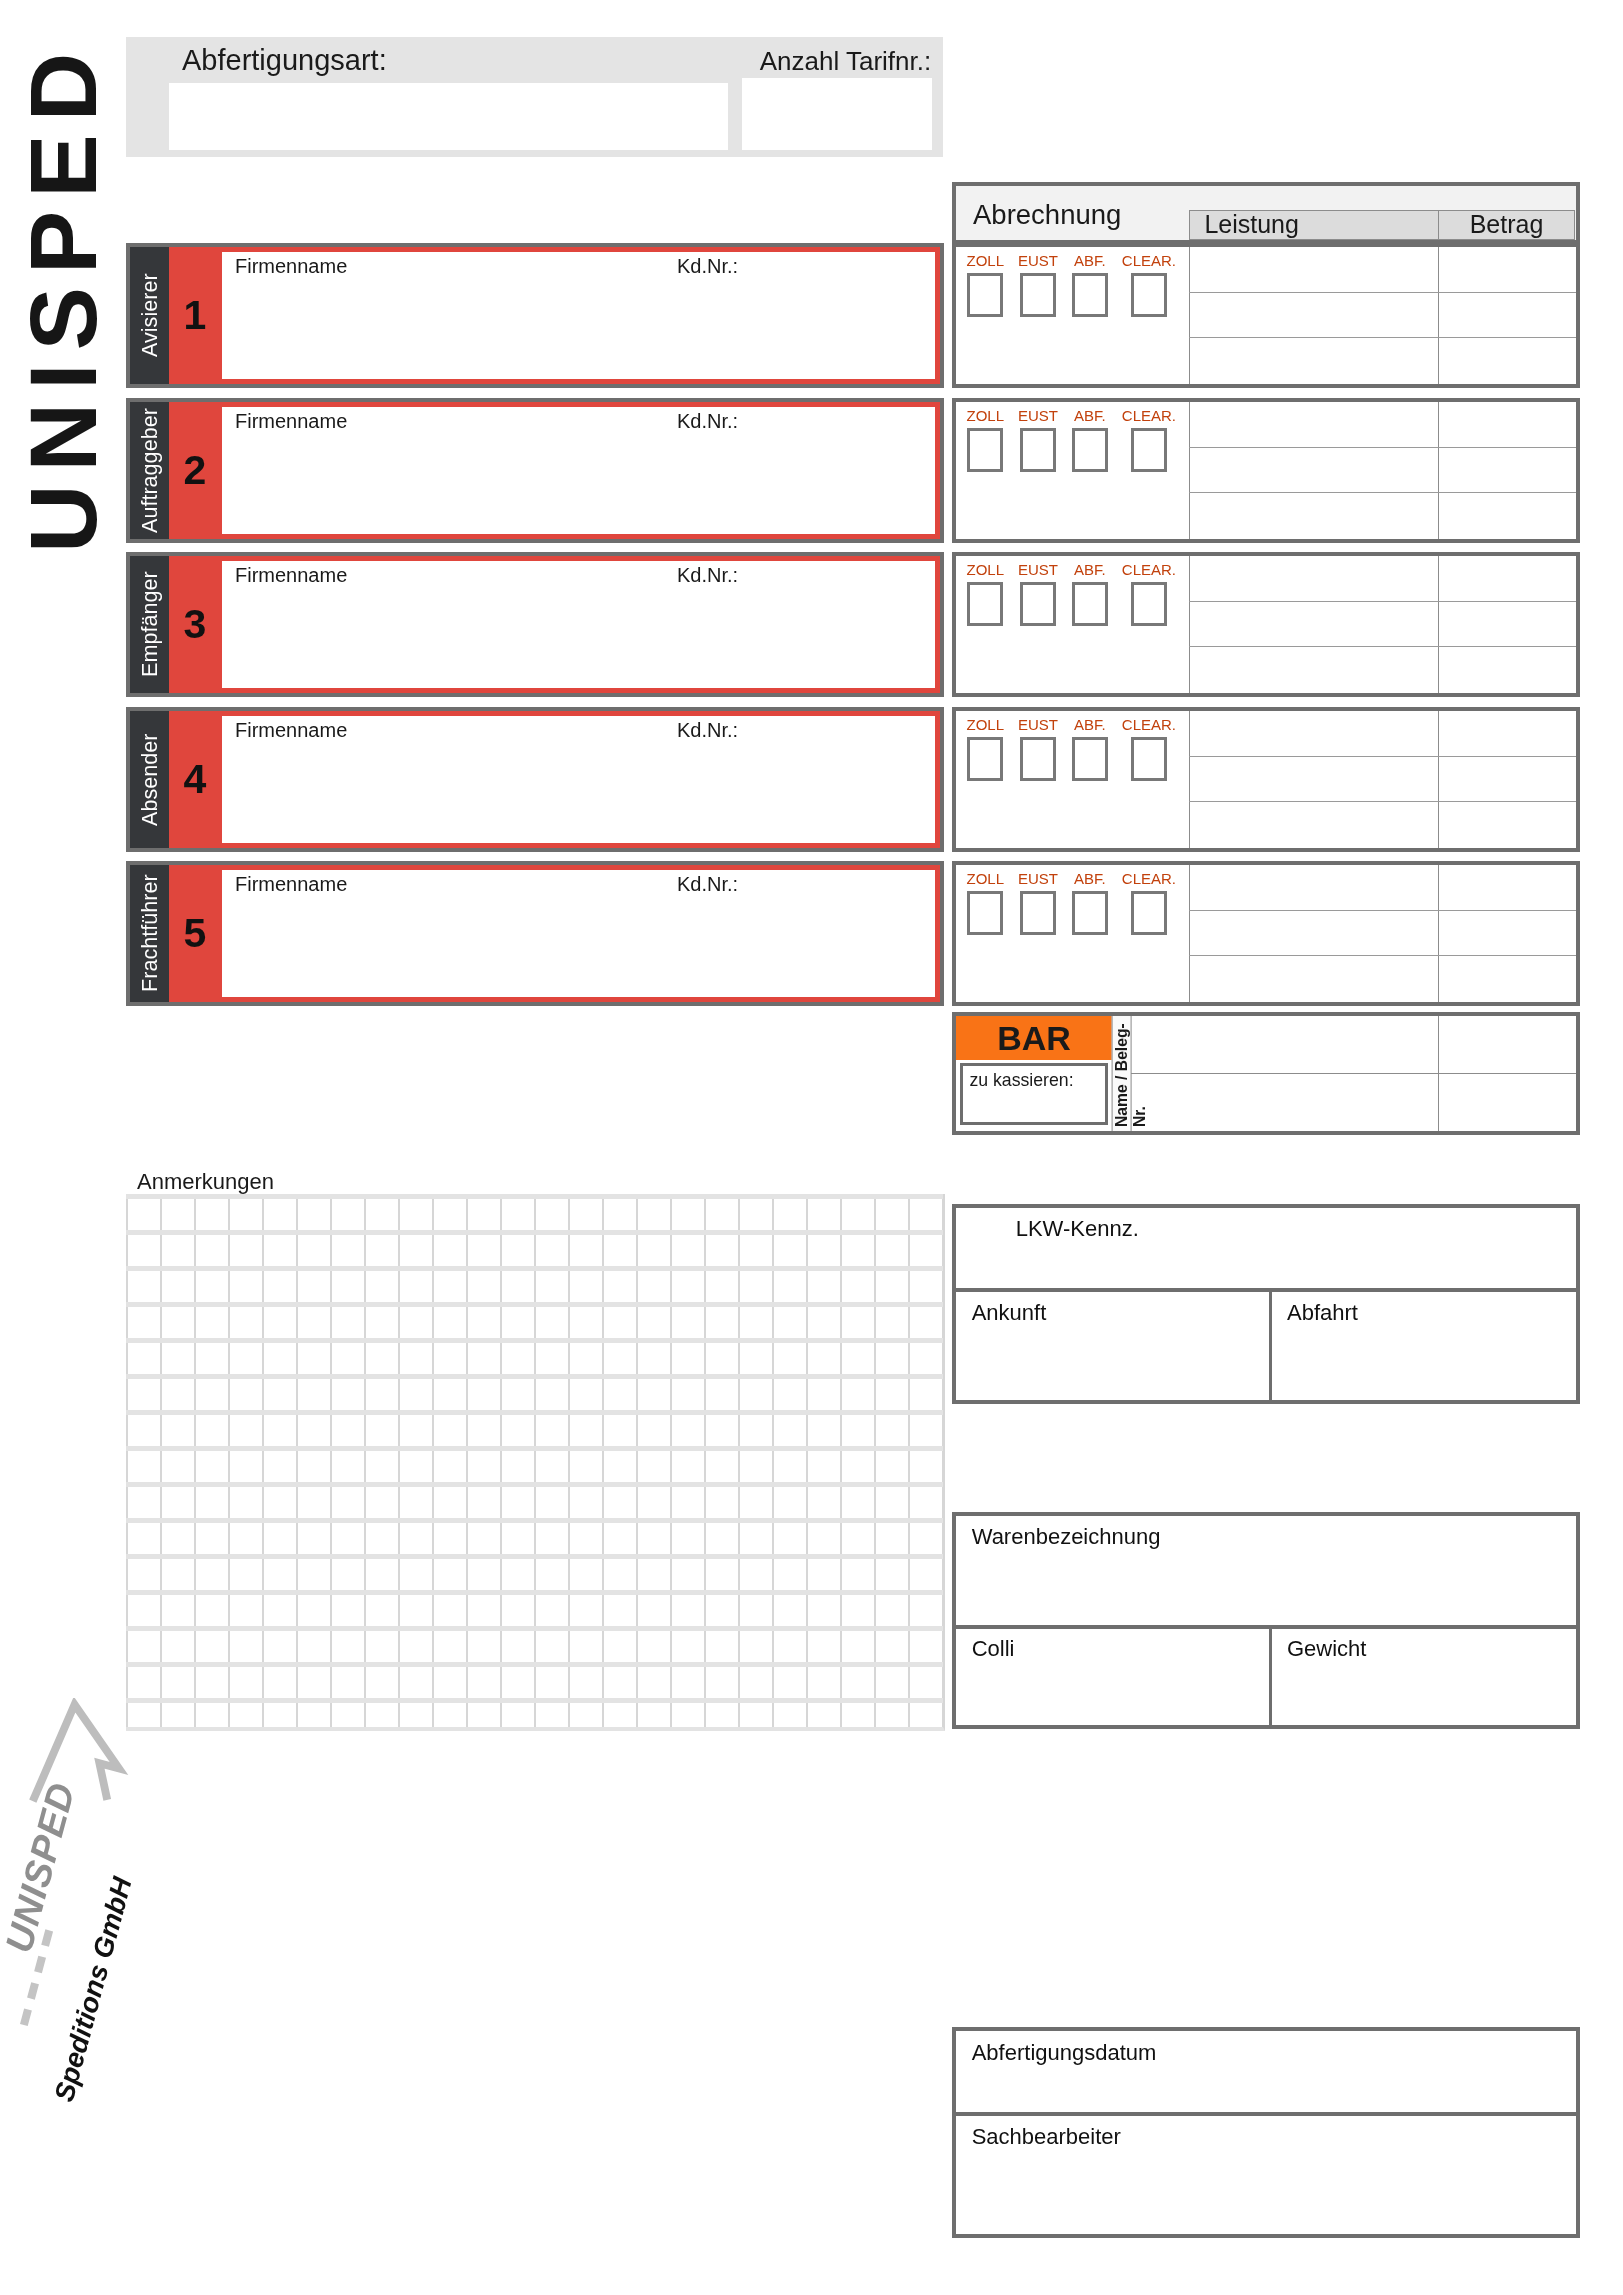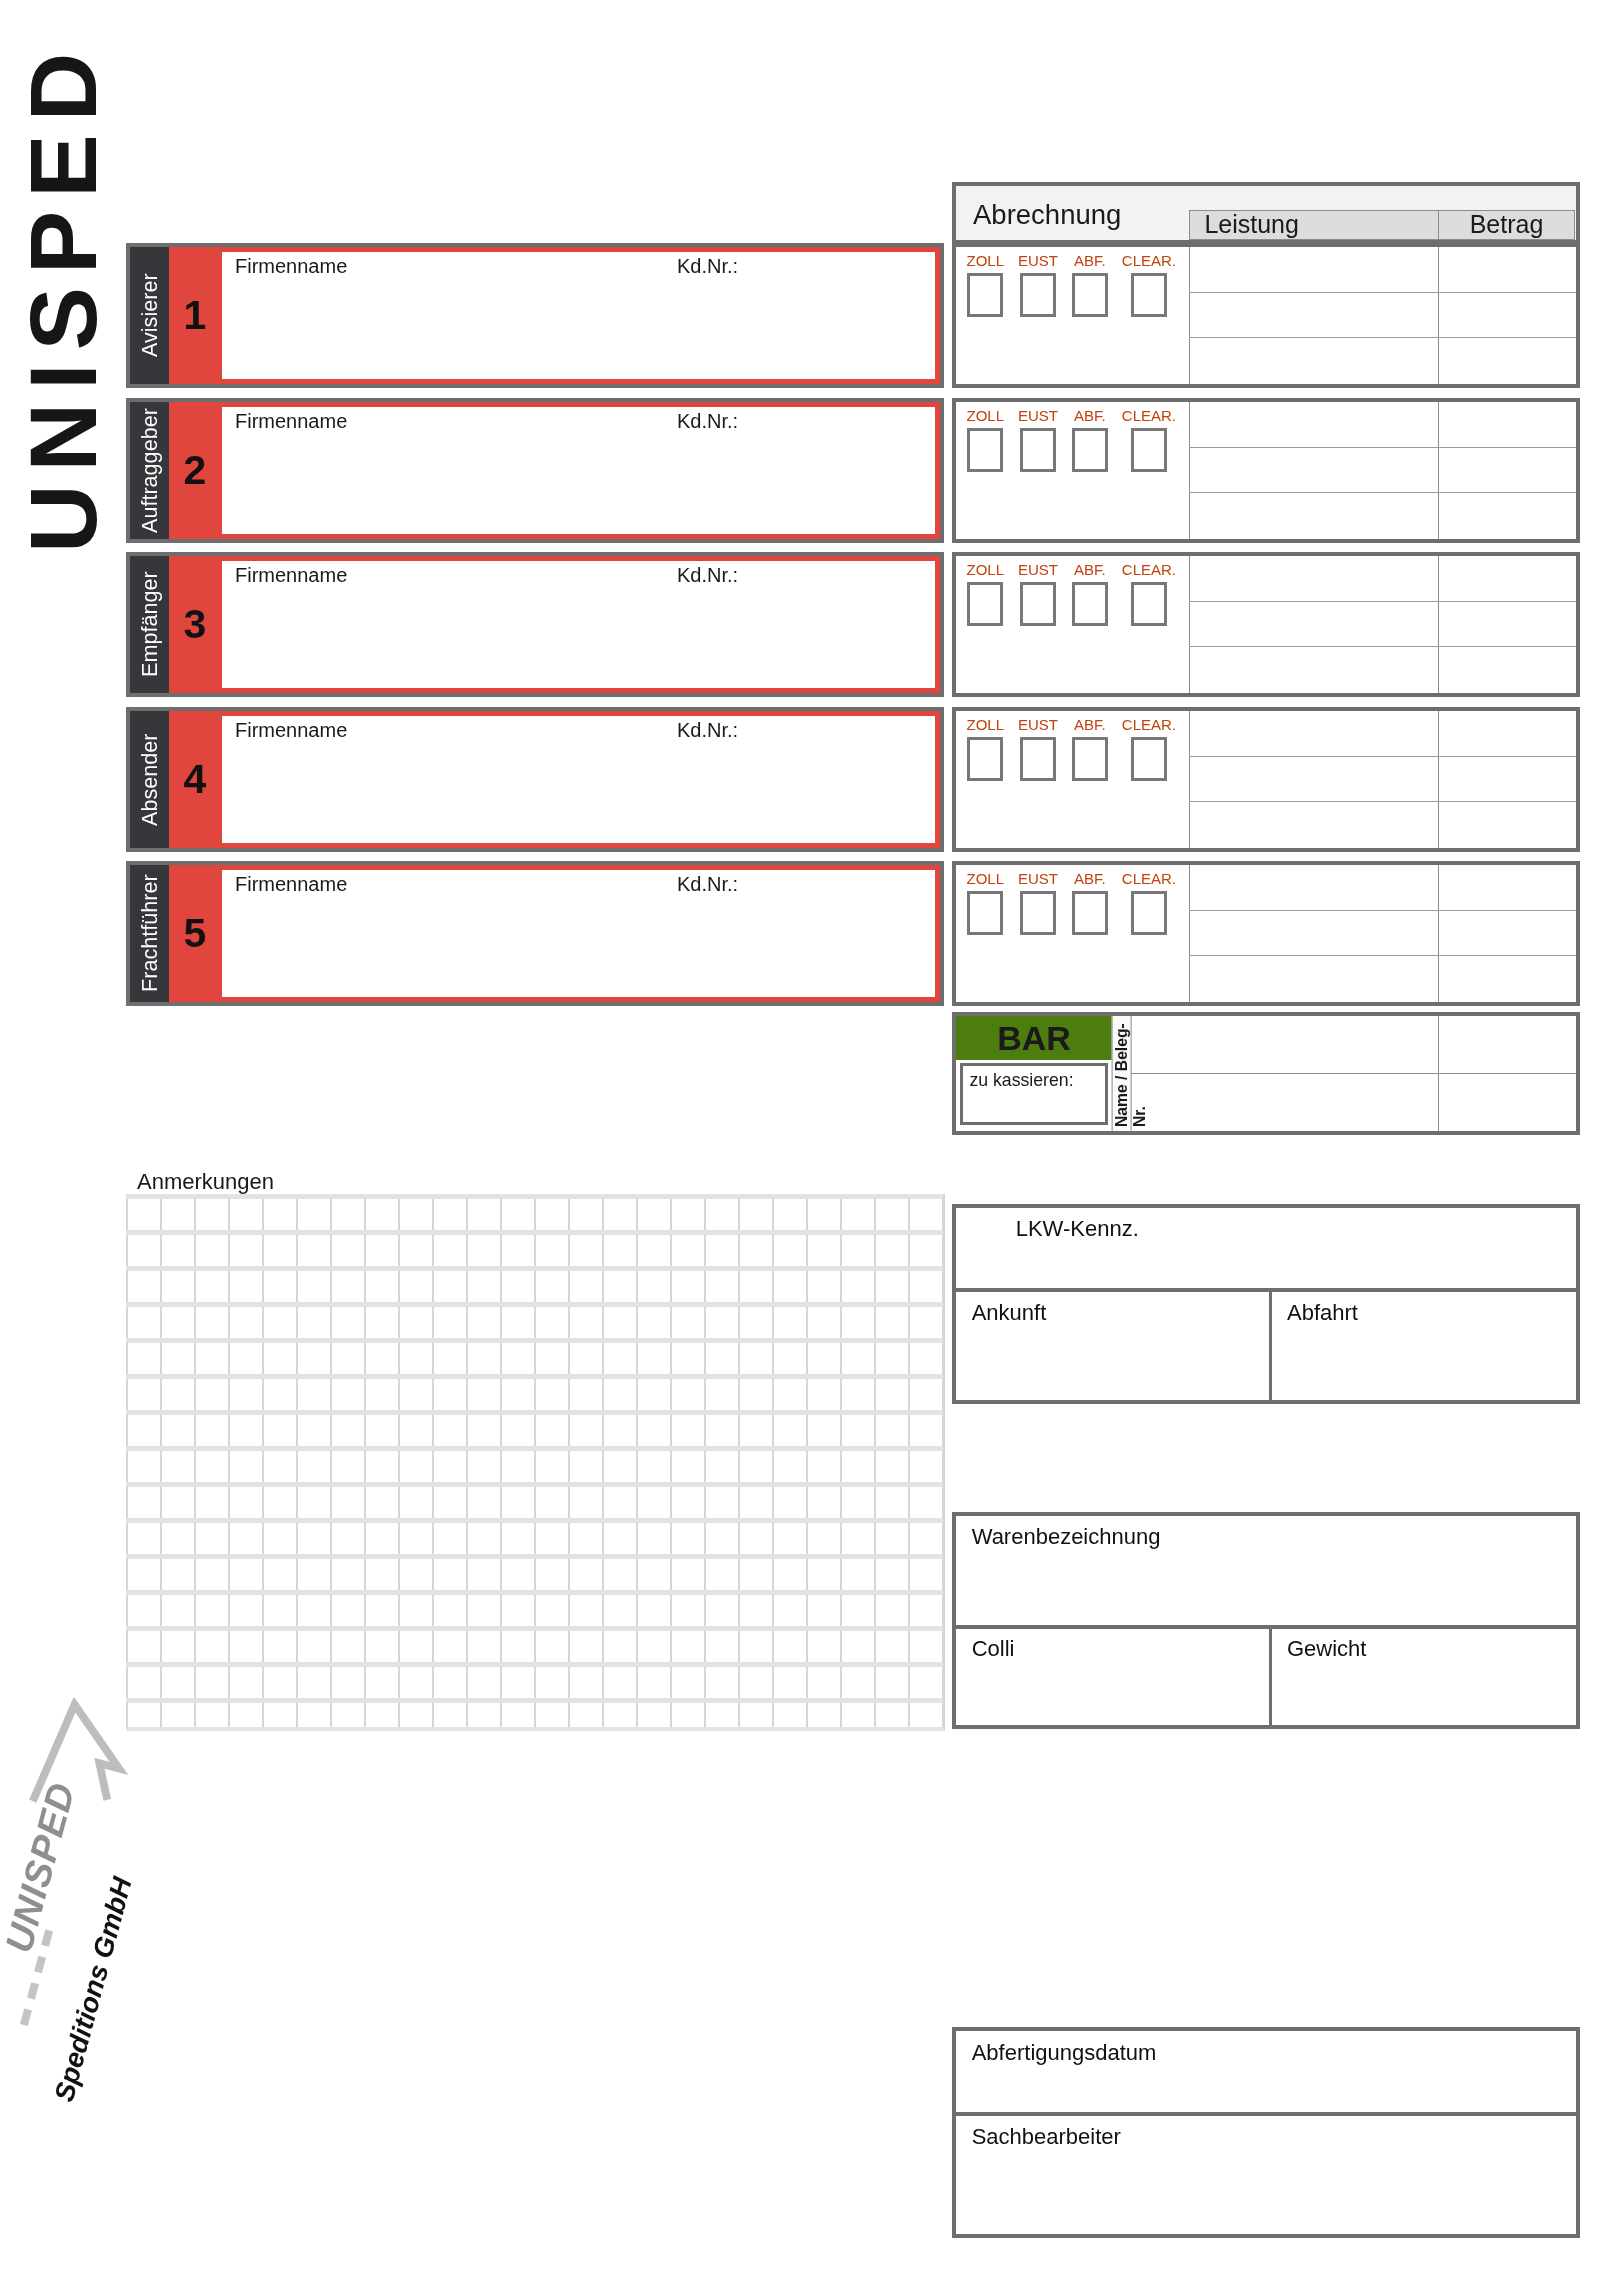--- a/index.html
+++ b/index.html
@@ -54,21 +54,21 @@
       color:#fff;font-size:21.6px;line-height:39px;}
   .party-number{position:absolute;left:39px;top:0;bottom:0;width:52px;
       display:flex;align-items:center;justify-content:center;
       font-size:41px;font-weight:bold;color:#111;}
   .party-box{position:absolute;left:92px;top:4.6px;bottom:4.6px;right:5.2px;background:#fff;}
   .party-box .fn{position:absolute;left:13px;top:3.9px;font-size:20px;}
   .party-box .kd{position:absolute;left:455px;top:3.9px;font-size:20px;}
 
   
   .bar-box{top:1012px;height:123px;}
-  .bar-head{position:absolute;left:0;top:0;width:156px;height:44px;background:#4d7c0f;
+  .bar-head{position:absolute;left:0;top:0;width:156px;height:44px;background:#f97316;
             display:flex;align-items:center;justify-content:center;font-size:34px;font-weight:bold;}
   .kassieren{position:absolute;left:3.9px;top:47px;width:148px;height:62px;
              border:3.9px solid #6e6e6e;background:#fff;box-sizing:border-box;font-size:17.7px;padding:3.9px 0 0 6.5px;}
   .namebeleg{position:absolute;left:156px;top:0;bottom:0;width:19.6px;background:#fafafa;
       border-left:0.7px solid #8c8c8c;border-right:0.7px solid #8c8c8c;
       writing-mode:vertical-rl;transform:rotate(180deg);
       font-size:15.7px;font-weight:bold;line-height:18.3px;text-align:left;padding-top:3.9px;box-sizing:border-box;}
   .bar-grid-row{position:absolute;left:175px;right:0;top:57px;height:0.7px;background:#8c8c8c;}
 
   
@@ -101,20 +101,26 @@
      transform:rotate(-75deg);transform-origin:0 0;}
   .f-logo-arrow{position:absolute;left:26px;top:1698px;}
 </style>
 </head>
 <body>
 
 <div id="page">
 
   <div class="big-logo">UNISPED</div>
 
+  <div class="top-panel">
+    <div class="abf-label">Abfertigungsart:</div>
+    <div class="inputbox big-input"></div>
+    <div class="tarif-label">Anzahl Tarifnr.:</div>
+    <div class="inputbox small-input"></div>
+  </div>
 
 
   <div class="rbox abr-header">
     <div class="abr-title">Abrechnung</div>
     <div class="hcell leistung">Leistung</div>
     <div class="hcell betrag">Betrag</div>
   </div>
 
   <div class="party-row" style="top:243px;">
     <div class="role-strip">Avisierer</div>

